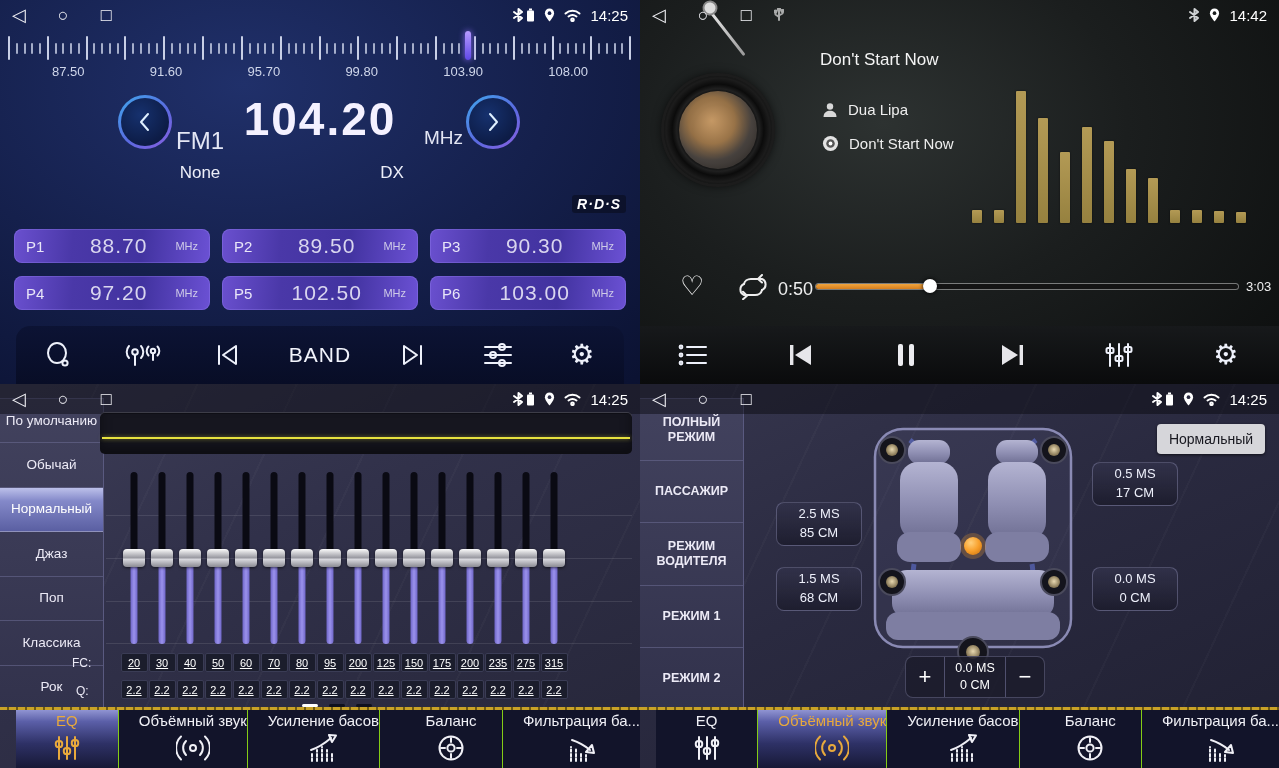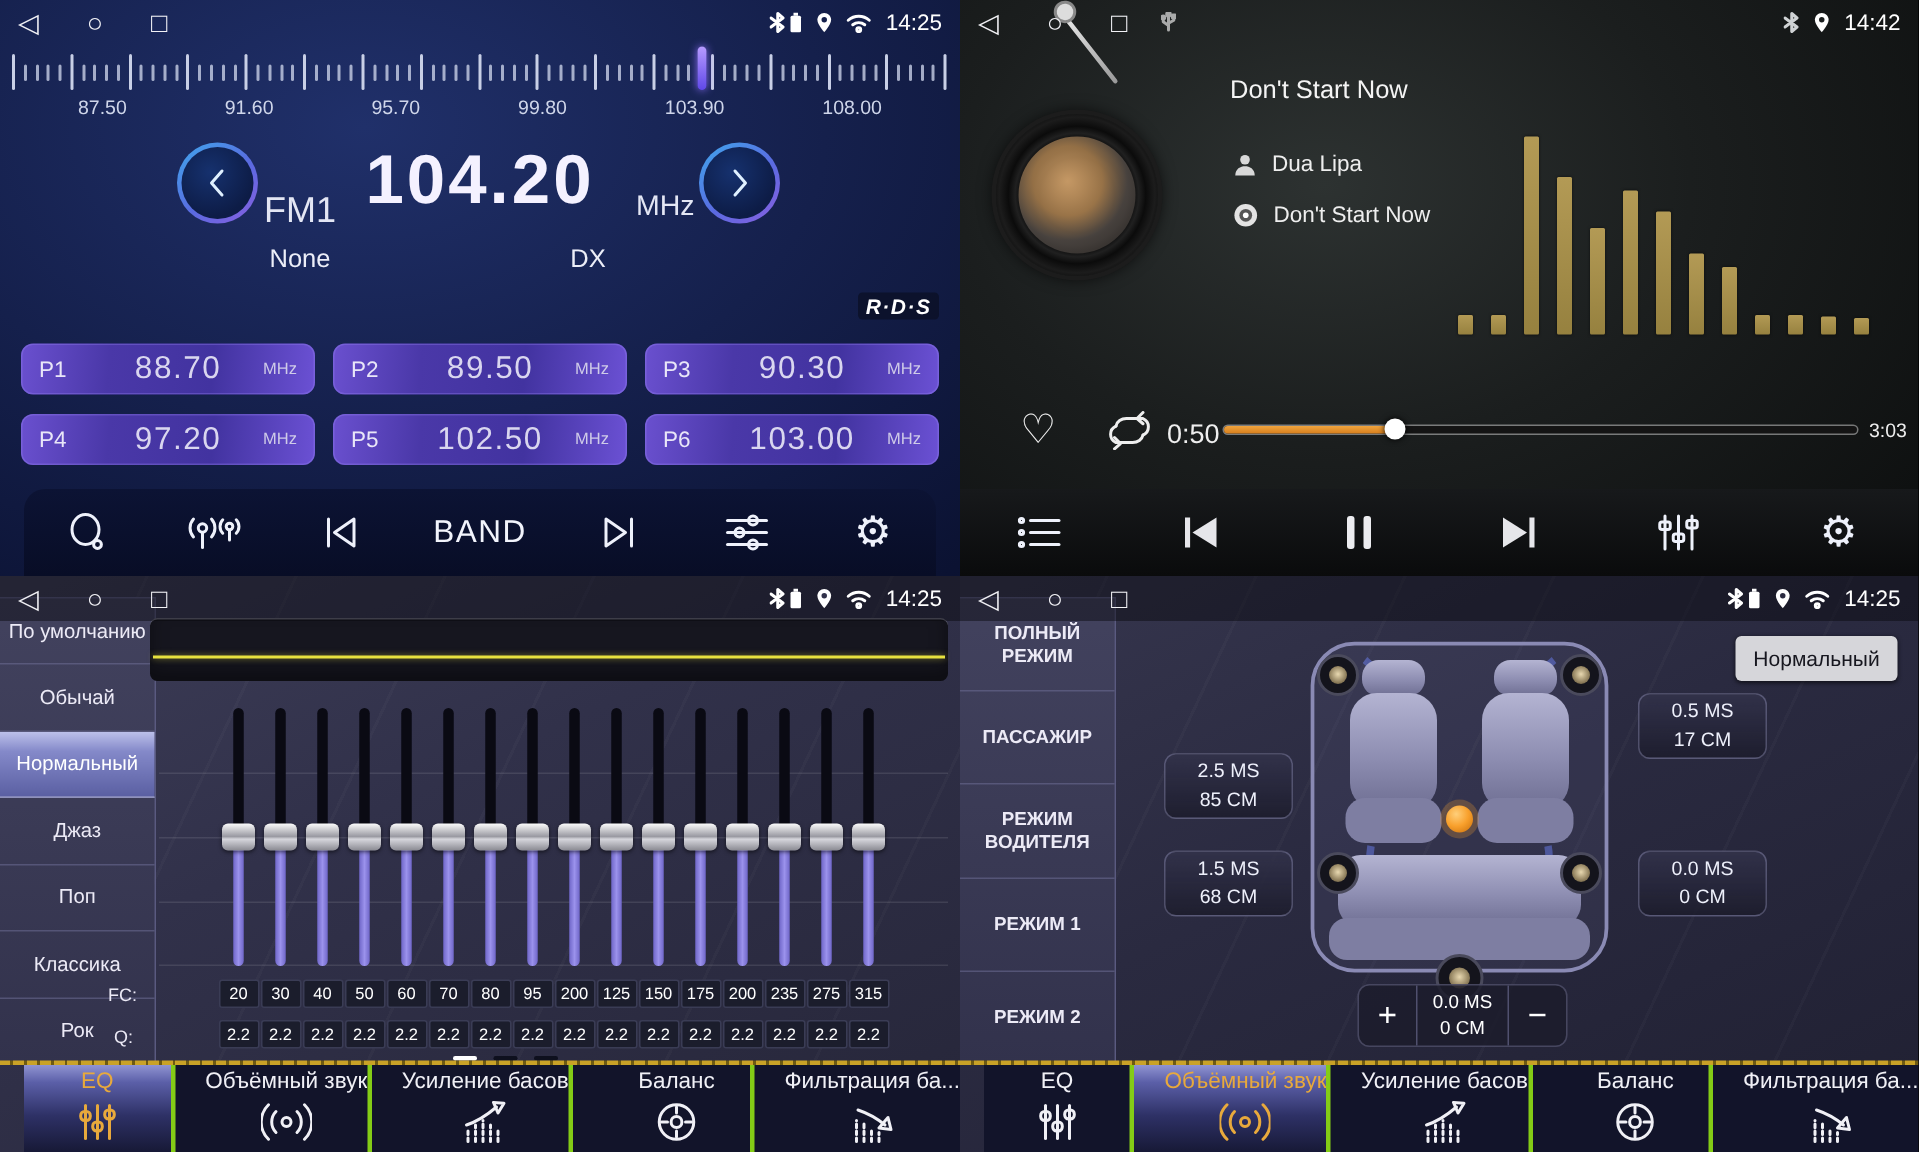--- a/index.html
+++ b/index.html
@@ -93,35 +93,35 @@
   .side-list { position:absolute; left:0; top:14px; bottom:58px; width:104px; display:flex; flex-direction:column;
     background:linear-gradient(180deg,#42425e,#32324c); border-right:1px solid #5a5a80; border-top:1px solid #5a5a80; }
   .side-item { flex:1; display:flex; align-items:center; justify-content:center; text-align:center; padding:2px 3px;
     color:#eceaf6; font-size:13.5px; line-height:1.2; border-bottom:1px solid rgba(110,110,150,.55); cursor:pointer; }
   .side-item.selected { background:linear-gradient(180deg,#bcc0ea 0%,#8489c9 30%,#5a5fa2 100%); color:#fff; }
   #field-sidebar .side-item { font-weight:bold; font-size:12.5px; }
   .gold-line { position:absolute; left:0; right:0; bottom:58px; height:3px;
     background:repeating-linear-gradient(90deg,#c9a227 0 7px,#6e5a12 7px 9px); z-index:4; }
   .tabbar { position:absolute; left:16px; right:0; bottom:0; height:58px; background:#12142a; display:flex; z-index:4; }
   .tab { flex:1; display:flex; flex-direction:column; align-items:center; padding-top:2px; cursor:pointer; position:relative; color:#f0f0f6; }
-  .tab:not(:first-child) { border-left:3px solid #84cc16;padding-left:20px; }
+  .tab:not(:first-child) { border-left:1px solid #84cc16;padding-left:20px; }
   .tab-label { font-size:15px; white-space:nowrap; overflow:hidden; text-overflow:ellipsis; max-width:124px; }
   .tab-icon { margin-top:3px; height:32px; display:flex; align-items:center; }
   .tab.selected { background:linear-gradient(180deg,#9094d2 0%,#5b5fa8 20%,#2e3166 58%,#171936 100%); }
   .tab.selected .tab-label, .tab.selected .tab-icon { color:#e8a93c; }
 
   
   #curve-panel { position:absolute; left:100px; top:28px; width:532px; height:42px; background:#16161f;
     border-radius:5px; border-top:1px solid #6a6a7a; box-shadow:inset 0 -8px 12px #00000066; }
   #curve-line { position:absolute; left:2px; right:2px; top:24px; height:2px; background:#e6e13f; box-shadow:0 0 4px #e6e13f88; }
   #eq-scale { position:absolute; left:52px; top:86px; width:44px; height:178px; display:flex; flex-direction:column; justify-content:space-between; }
   #eq-scale span { font-size:12px; color:#f0f0f5; text-align:right; }
   #eq-grid { position:absolute; left:106px; top:88px; width:526px; height:172px; }
   #eq-grid i { position:absolute; left:0; right:0; height:1px; background:rgba(255,255,255,.10); }
-  #eq-sliders { position:absolute; left:106px; top:88px; width:526px; display:flex; justify-content:center; }
+  #eq-sliders { position:absolute; left:120px; top:88px; width:526px; display:flex; justify-content:flex-start;text-decoration:underline; }
   .eq-col { width:28px; display:flex; flex-direction:column; align-items:center; }
   .slider-area { position:relative; width:100%; height:172px; cursor:pointer; }
   .track-top { position:absolute; left:50%; transform:translateX(-50%); top:0; width:7px; background:#0a0a13; border-radius:4px 4px 0 0; }
   .track-bottom { position:absolute; left:50%; transform:translateX(-50%); bottom:0; width:7px;
     background:linear-gradient(90deg,#6f66c8,#9b92ec 50%,#6f66c8); border-radius:0 0 4px 4px; }
   .handle { position:absolute; left:50%; transform:translateX(-50%); width:22px; height:18px; border-radius:4px;
     background:linear-gradient(180deg,#fbfbfb,#9a9aa2 48%,#d6d6dc 58%,#8a8a92); box-shadow:0 1px 3px rgba(0,0,0,.6); }
   .fc-box, .q-box { margin-top:9px; width:27px; height:19px; background:#1b1d2c; border:1px solid #3a3c55; border-radius:2px;
     color:#fff; font-size:11px; display:flex; align-items:center; justify-content:center; }
   .q-box { margin-top:8px; }

